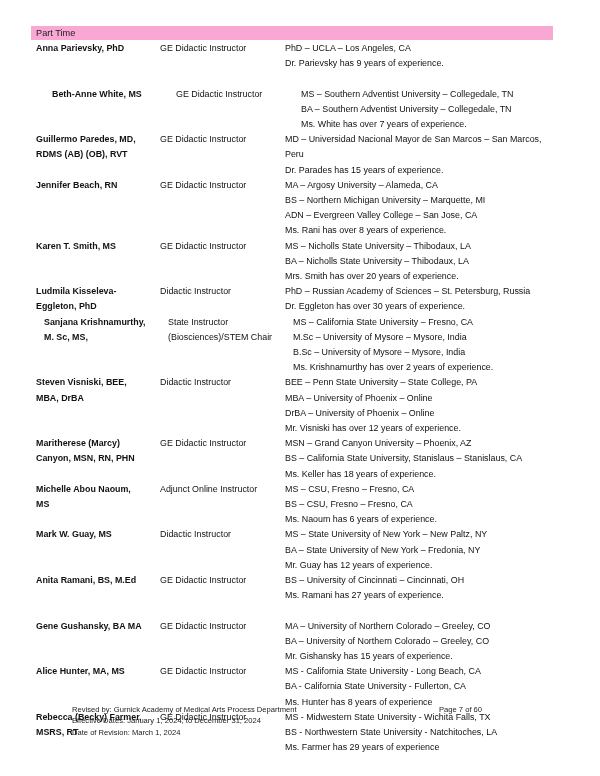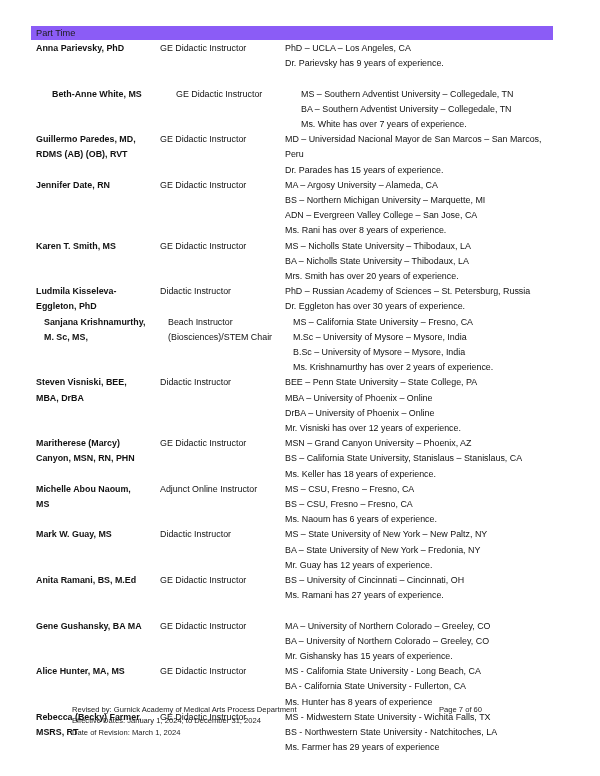--- a/index.html
+++ b/index.html
@@ -23,21 +23,21 @@
     box-sizing: border-box;
   }
 
   
   .section-band {
     position: absolute;
     left: 31px;
     top: 26px;
     width: 522px;
     height: 14px;
-    background: #8b5cf6;
+    background: #f9a8d4;
     box-sizing: border-box;
   }
   .section-band .band-label {
     position: absolute;
     left: 5px;
     top: 1px;
     font-size: 9.2px;
     line-height: 12px;
     color: #1a1a1a;
     white-space: nowrap;
@@ -158,21 +158,21 @@
           <span class="line">GE Didactic Instructor</span>
         </div>
         <div class="cell col-cred">
           <span class="line">MD – Universidad Nacional Mayor de San Marcos – San Marcos,</span>
           <span class="line">Peru</span>
           <span class="line">Dr. Parades has 15 years of experience.</span>
         </div>
       </div>
       <div class="roster-row" style="position: absolute; left: 0px; top: 136.8px; height: 60.8px;">
         <div class="cell col-name">
-          <span class="line">Jennifer Date, RN</span>
+          <span class="line">Jennifer Beach, RN</span>
         </div>
         <div class="cell col-role">
           <span class="line">GE Didactic Instructor</span>
         </div>
         <div class="cell col-cred">
           <span class="line">MA – Argosy University – Alameda, CA</span>
           <span class="line">BS – Northern Michigan University – Marquette, MI</span>
           <span class="line">ADN – Evergreen Valley College – San Jose, CA</span>
           <span class="line">Ms. Rani has over 8 years of experience.</span>
         </div>
@@ -202,21 +202,21 @@
           <span class="line">PhD – Russian Academy of Sciences – St. Petersburg, Russia</span>
           <span class="line">Dr. Eggleton has over 30 years of experience.</span>
         </div>
       </div>
       <div class="roster-row" style="position: absolute; left: 8px; top: 273.6px; height: 60.8px;">
         <div class="cell col-name">
           <span class="line">Sanjana Krishnamurthy,</span>
           <span class="line">M. Sc, MS,</span>
         </div>
         <div class="cell col-role">
-          <span class="line">Beach Instructor</span>
+          <span class="line">State Instructor</span>
           <span class="line">(Biosciences)/STEM Chair</span>
         </div>
         <div class="cell col-cred">
           <span class="line">MS – California State University – Fresno, CA</span>
           <span class="line">M.Sc – University of Mysore – Mysore, India</span>
           <span class="line">B.Sc – University of Mysore – Mysore, India</span>
           <span class="line">Ms. Krishnamurthy has over 2 years of experience.</span>
         </div>
       </div>
       <div class="roster-row" style="position: absolute; left: 0px; top: 334.4px; height: 60.8px;">

